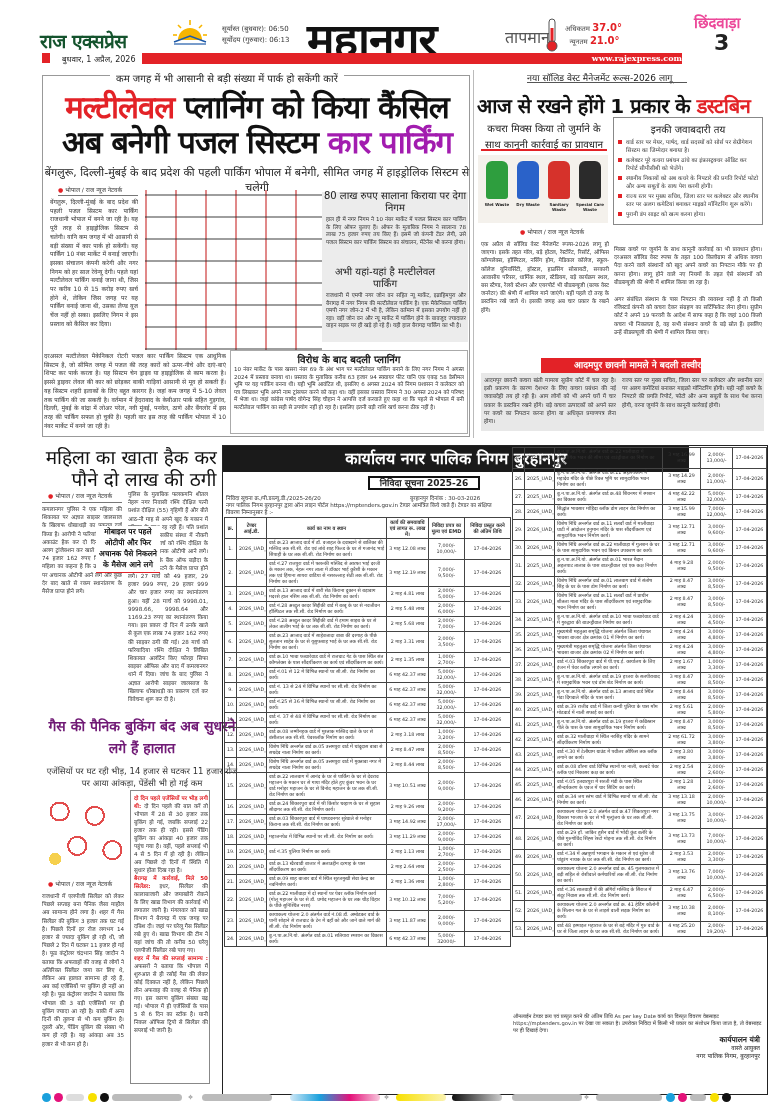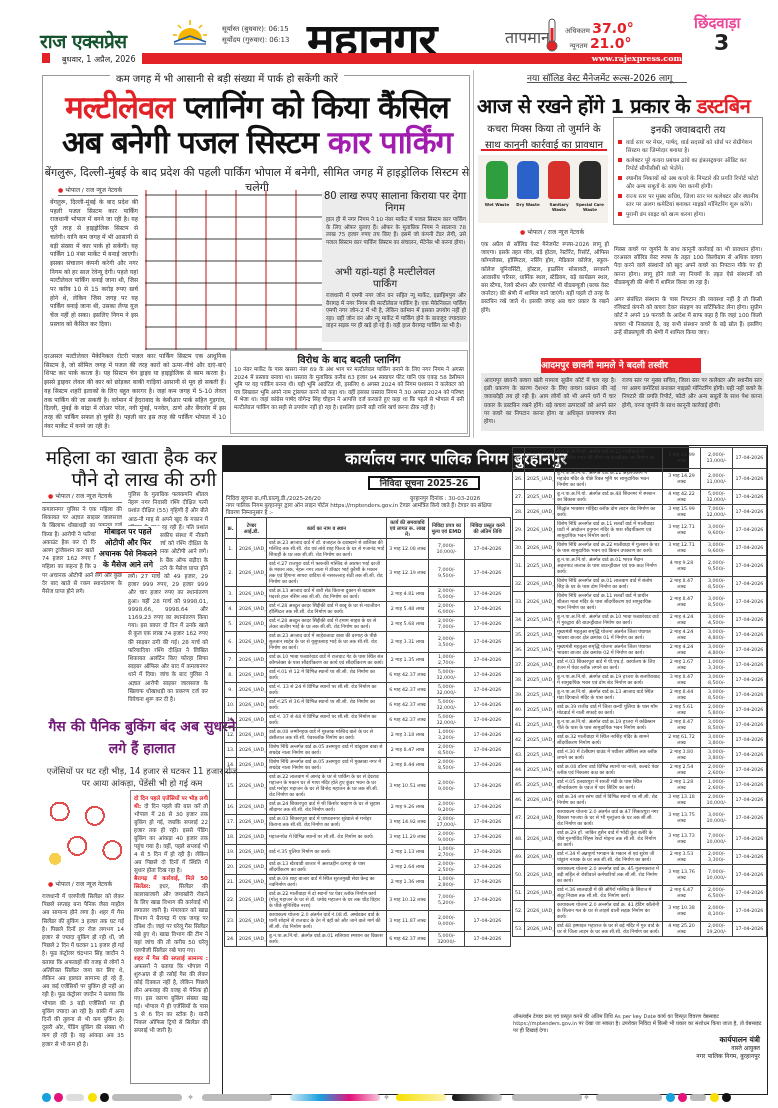--- a/index.html
+++ b/index.html
@@ -8,21 +8,21 @@
 
 .brand{left:40px;top:28px;font-family:"DejaVu Serif",serif;font-weight:bold;font-size:19px;color:#14532d;letter-spacing:-0.5px}
 .redsq{left:42px;top:53px;width:8px;height:10px;background:#e32227}
 .date{left:62px;top:53px;font-size:8px;color:#222}
 .sun{left:172px;top:18px;width:36px;height:28px}
 .sunrise{left:222px;top:24px;font-size:7px;color:#333;line-height:11px}
 .title{left:310px;top:8px;font-family:"DejaVu Serif",serif;font-weight:900;font-size:44px;letter-spacing:-1px;color:#111;transform:scaleX(1.05)}
 .temp-label{left:505px;top:26px;font-size:16px;color:#555}
 .thermo{left:545px;top:18px;width:14px;height:34px}
 .temps{left:565px;top:22px;font-size:7px;line-height:12px;color:#444}
-.temps b{color:#e32227;font-size:14px}
+.temps b{color:#e32227;font-size:10px}
 .city{left:694px;top:12px;font-size:15px;font-weight:bold;color:#ec4899;text-align:center}
 .pageno{left:714px;top:30px;font-size:22px;font-weight:bold}
 .redbar{left:142px;top:53px;width:540px;height:11px;background:#e32227}
 .url{left:590px;top:53px;font-size:8px;color:#fff;font-family:"DejaVu Serif",serif;font-weight:bold;width:92px;text-align:right;line-height:11px}
 
 .lead-box{left:42px;top:75px;width:428px;height:362px;border:1px solid #999}
 .kicker{left:110px;top:71px;font-size:10px;background:#fff;padding:0 6px;color:#222}
 .h1{left:44px;top:90px;font-size:31px;font-weight:900;letter-spacing:-1px;line-height:35px;color:#111;width:426px;text-align:center}
 .h1 .red{color:#e32227}.h1 .blue{color:#a21caf}
 .sub{left:44px;top:164px;font-size:11px;color:#222;width:426px;text-align:center}
@@ -42,21 +42,21 @@
 .h2sub{left:481px;top:121px;font-size:10px;color:#222;text-align:center;line-height:16px;width:126px}
 .h2sub-line{left:481px;top:149px;width:126px;height:2px;background:#e32227}
 .bins{left:478px;top:155px;width:130px;height:68px;background:#f4f1ec}
 .bin{position:absolute;top:6px;width:22px;height:38px;border-radius:6px 6px 3px 3px}
 .bin-label{position:absolute;top:48px;width:28px;text-align:center;font-size:4px;font-weight:bold;color:#222;line-height:4.5px}
 .resp-box{left:613px;top:117px;width:150px;height:108px;border:1px solid #888}
 .resp-h{left:613px;top:122px;width:150px;text-align:center;font-size:10px;color:#222}
 .resp-list{left:618px;top:138px;width:142px;font-size:5.8px;line-height:8px;color:#333;list-style:none}
 .resp-list li{padding-left:8px;position:relative;margin-bottom:2px}
 .resp-list li::before{content:"";position:absolute;left:0;top:2px;width:4px;height:4px;background:#e32227}
-.red-banner{left:541px;top:358px;width:160px;height:20px;background:#e32227;color:#fff;font-size:9px;text-align:left;line-height:14px;font-weight:bold}
+.red-banner{left:541px;top:358px;width:160px;height:20px;background:#e32227;color:#fff;font-size:9px;text-align:right;line-height:14px;font-weight:bold}
 .gray-box{left:481px;top:373px;width:283px;height:58px;background:#e8e8e8}
 
 .h3{left:44px;top:446px;font-size:19px;line-height:22px;color:#111;width:200px;text-align:center}
 .pull{left:96px;top:526px;width:64px;font-size:7.5px;font-weight:bold;text-align:center;line-height:11px;color:#111;background:#fff}
 .h4{left:42px;top:715px;width:200px;font-size:14px;font-weight:bold;line-height:22px;text-align:center;color:#701a75}
 .h4sub{left:44px;top:765px;width:196px;font-size:8.5px;text-align:center;color:#333;line-height:12px}
 .gas-photo{left:42px;top:790px;width:88px;height:86px;background:radial-gradient(circle at 30% 30%,#f28a8a,#c92a2a 40%,#8e1414 80%)}
 .gas-rings{background-image:radial-gradient(circle at 20% 25%,transparent 8px,#e24c4c 8px,#e24c4c 10px,transparent 10px),radial-gradient(circle at 60% 30%,transparent 8px,#e24c4c 8px,#e24c4c 10px,transparent 10px),radial-gradient(circle at 40% 65%,transparent 8px,#e24c4c 8px,#e24c4c 10px,transparent 10px),radial-gradient(circle at 80% 70%,transparent 8px,#e24c4c 8px,#e24c4c 10px,transparent 10px),radial-gradient(circle at 15% 80%,#f6d04d 0 6px,transparent 6px)}
 .gas-box{left:130px;top:790px;width:80px;height:294px;border:1px solid #888}
 .gas-list{font-size:5.6px;line-height:8px;color:#333}
@@ -89,21 +89,21 @@
       <line x1="18" y1="2" x2="18" y2="7"></line>
       <line x1="6" y1="7" x2="9" y2="10"></line>
       <line x1="30" y1="7" x2="27" y2="10"></line>
       <line x1="1" y1="17" x2="5" y2="17"></line>
       <line x1="31" y1="17" x2="35" y2="17"></line>
     </g>
   <path d="M2 24 L18 18 L34 24" stroke="#1e5aa8" stroke-width="1.5" fill="none"></path>
   <line x1="2" y1="26" x2="34" y2="26" stroke="#1e5aa8" stroke-width="1.2"></line>
 </svg>
 <div class="abs sunrise">
-  <div>सूर्यास्त (बुधवार): 06:15</div>
+  <div>सूर्यास्त (बुधवार): 06:50</div>
   <div>सूर्योदय (गुरुवार): 06:13</div>
 </div>
 <div class="abs title">महानगर</div>
 <div class="abs temp-label">तापमान</div>
 <svg class="abs thermo" viewBox="0 0 14 34">
   <rect x="4" y="1" width="6" height="24" rx="3" fill="#fff" stroke="#555"></rect>
   <rect x="5.5" y="10" width="3" height="16" fill="#e32227"></rect>
   <circle cx="7" cy="28" r="5" fill="#e32227" stroke="#555"></circle>
 </svg>
 <div class="abs temps">

